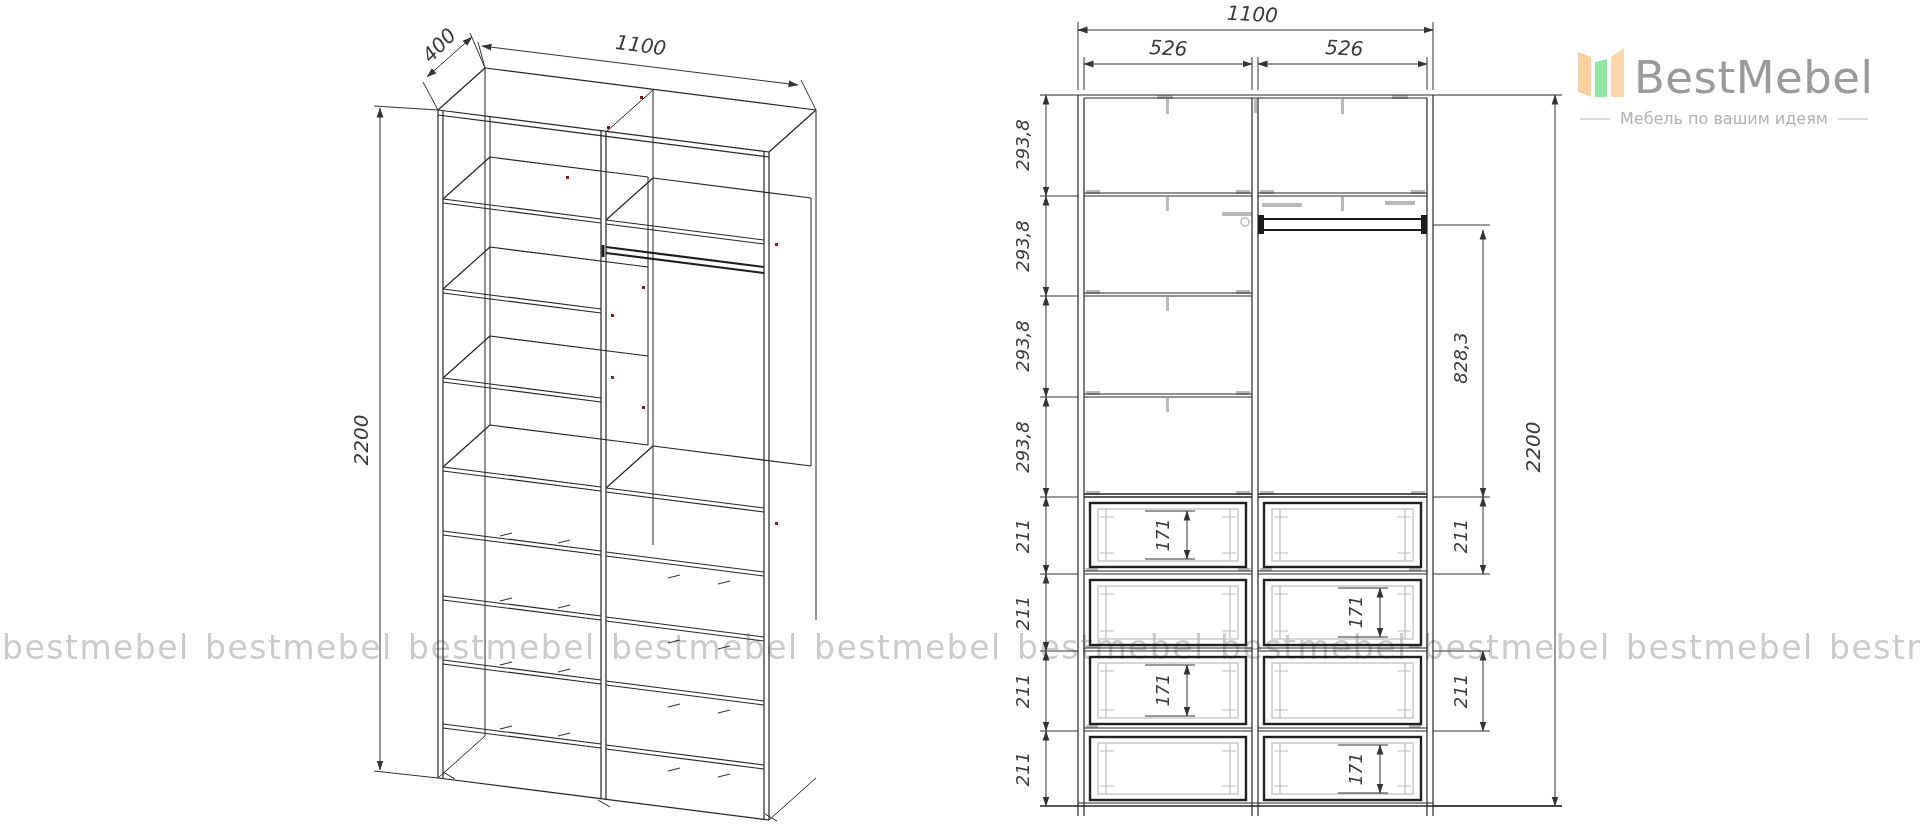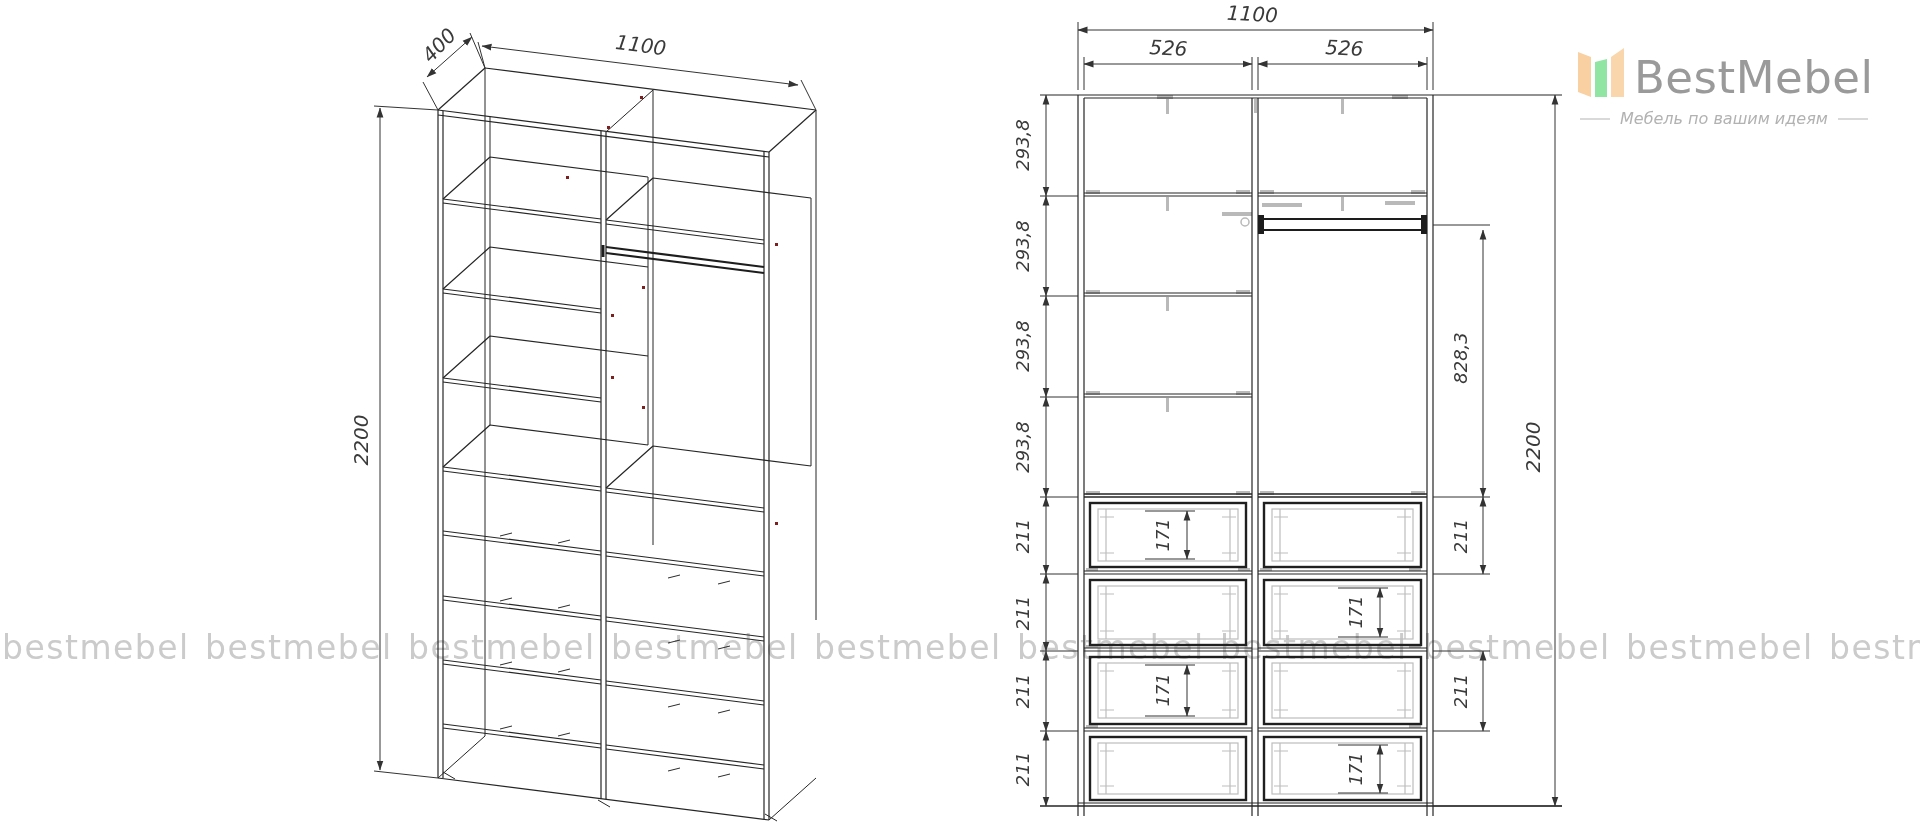--- a/index.html
+++ b/index.html
@@ -14,21 +14,21 @@
   svg.draw{position:absolute;top:0;left:0;z-index:2;}
   text{font-family:"DejaVu Sans","Liberation Sans",sans-serif;}
   .dim{font-style:italic;fill:#3a3a3a;}
   
   .logo{position:absolute;left:1578px;top:38px;z-index:3;width:312px;}
   .logo-top{display:flex;align-items:flex-end;}
   .brand{color:#9a9a9a;font-size:45px;font-weight:500;letter-spacing:.5px;
          line-height:1;margin-left:10px;white-space:nowrap;}
   .tagrow{display:flex;align-items:center;margin-top:9px;margin-left:2px;}
   .tagrow .rule{height:2px;background:#d9d9d9;flex:0 0 30px;}
-  .tagline{color:#b2b2b2;font-size:16px;margin:0 10px;white-space:nowrap;font-style:italic;}
+  .tagline{color:#b2b2b2;font-size:16px;margin:0 10px;white-space:nowrap;}
 </style>
 </head>
 <body>
 
 <div class="stage">
 
   <div class="wm">
     <span style="left:2px">bestmebel</span>
     <span style="left:205px">bestmebel</span>
     <span style="left:408px">bestmebel</span>

